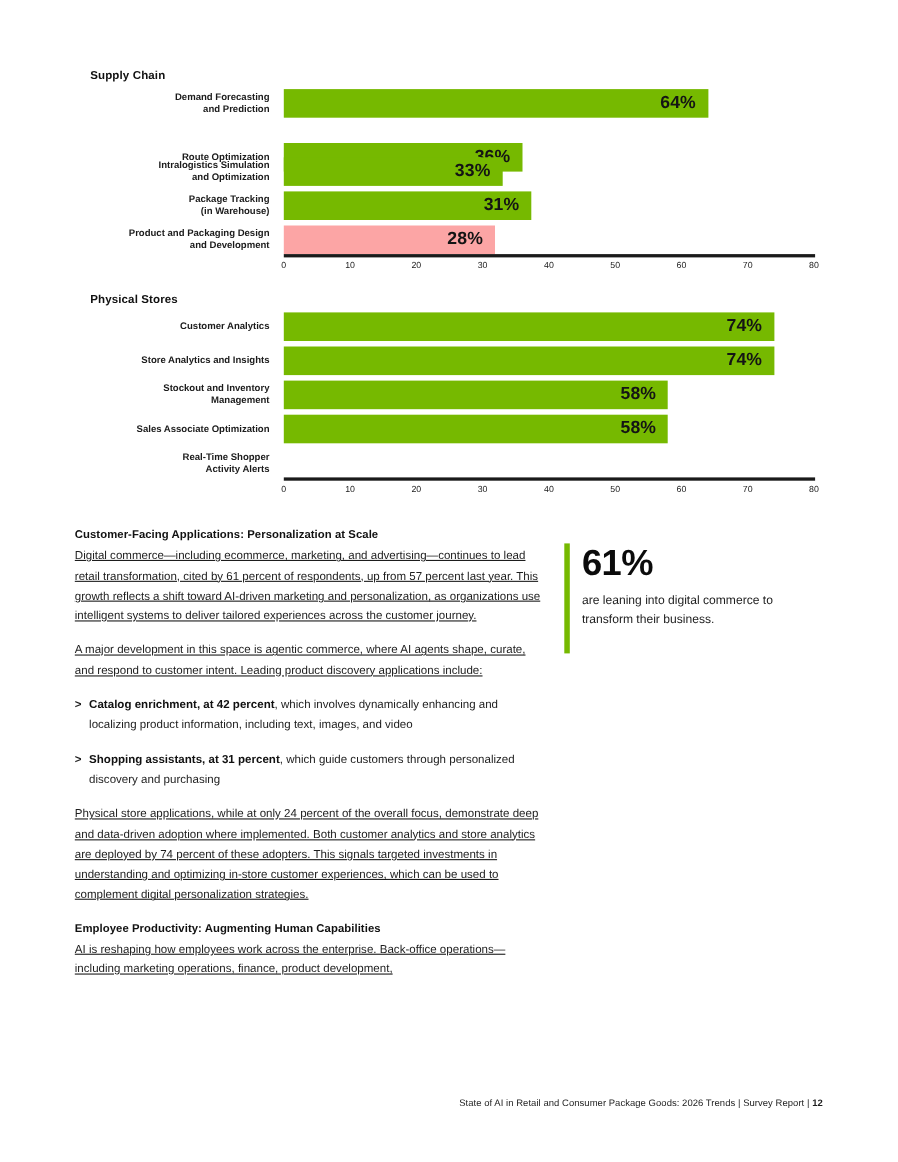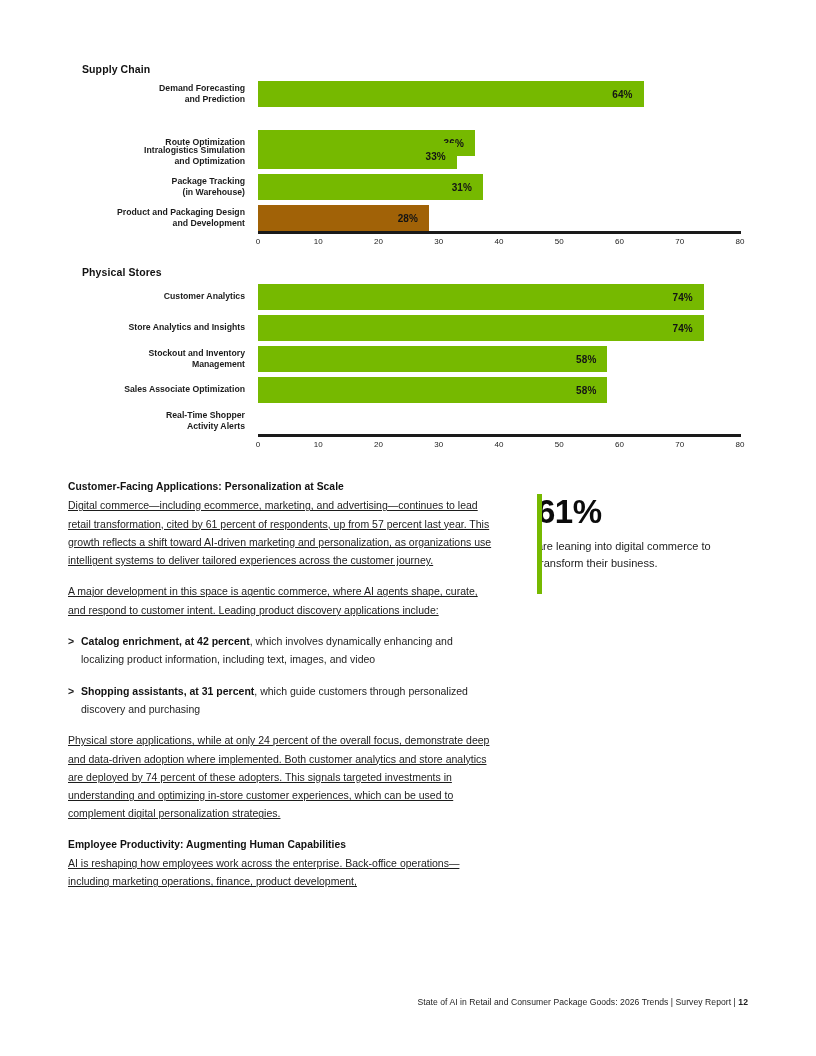--- a/index.html
+++ b/index.html
@@ -67,21 +67,21 @@
     left: 0;
     top: 0;
     height: 26px;
     background: #76b900;
     display: flex;
     align-items: center;
     justify-content: flex-end;
   }
 
   .bar-value {
-    font-size: 10px;
+    font-size: 16px;
     font-weight: bold;
     color: #141414;
     padding-right: 11px;
     letter-spacing: 0.1px;
   }
 
   .axis-line {
     position: absolute;
     left: 258px;
     width: 483px;
@@ -141,23 +141,24 @@
     left: 0;
     top: 0;
     font-weight: bold;
     color: #1a1a1a;
   }
   .bullet b { font-weight: bold; color: #111111; }
 
   
   #callout {
     position: absolute;
-    left: 537px;
+    left: 513px;
     top: 494px;
     width: 200px;
+    padding-left: 16px;
   }
   #callout .accent {
     position: absolute;
     left: 0;
     top: 0;
     width: 5px;
     height: 100px;
     background: #76b900;
   }
   .callout-stat {
@@ -235,21 +236,21 @@
           <span class="bar-value">31%</span>
         </div>
       </div>
     </div>
     <div class="bar-row" style="top:124px;">
       <div class="bar-label">
         <span>Product and Packaging Design</span>
         <span>and Development</span>
       </div>
       <div class="bar-track">
-        <div class="bar-fill" style="width: 171px; background: #a16207;">
+        <div class="bar-fill" style="width: 192px; background: #fca5a5;">
           <span class="bar-value">28%</span>
         </div>
       </div>
     </div>
     <div class="axis-line" style="top:150px;"></div>
     <div class="axis-ticks" style="top:153px;">
         <span class="axis-tick" style="left: 0px;">0</span>
         <span class="axis-tick" style="left: 60.25px;">10</span>
         <span class="axis-tick" style="left: 120.5px;">20</span>
         <span class="axis-tick" style="left: 180.75px;">30</span>

